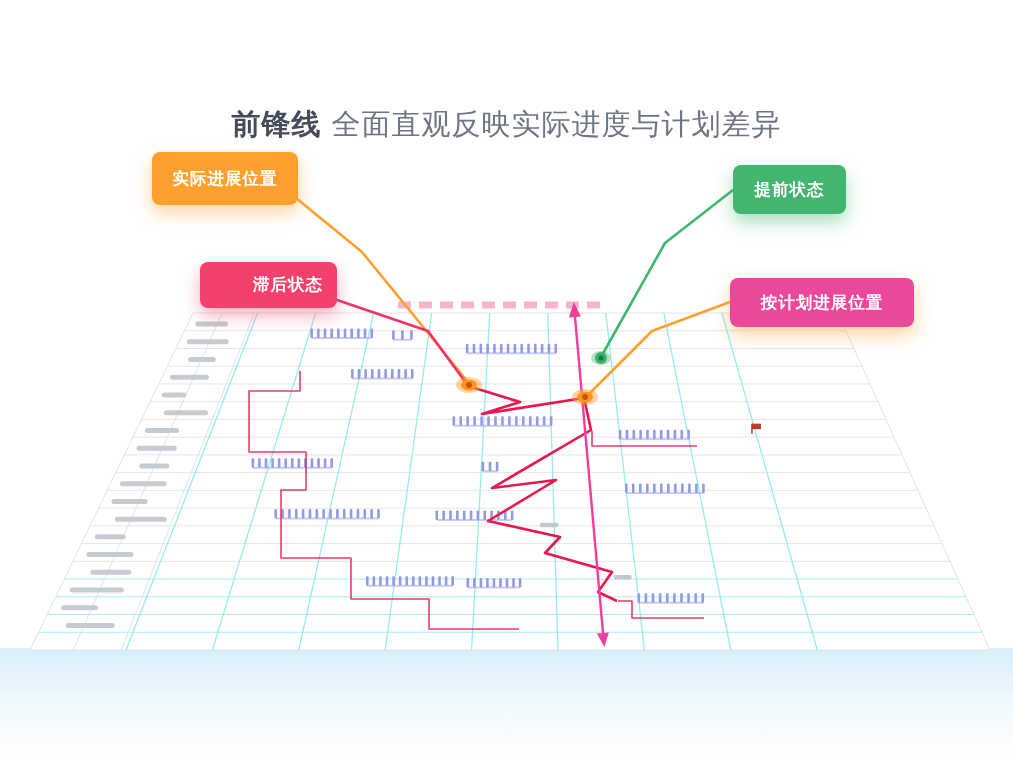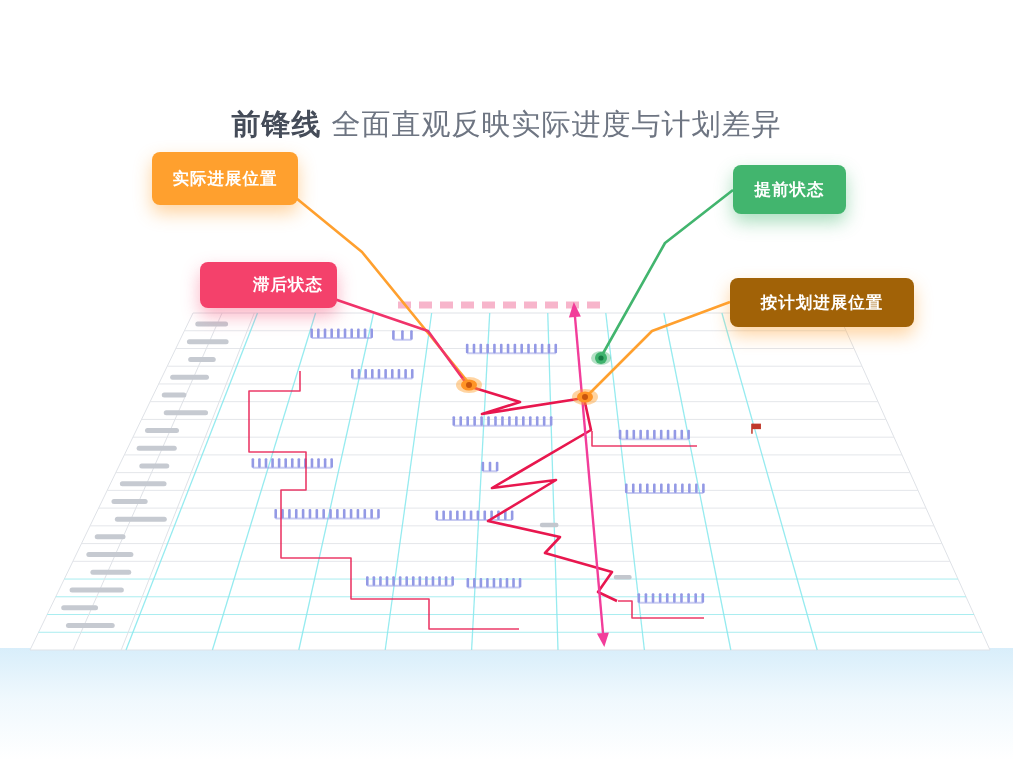--- a/index.html
+++ b/index.html
@@ -296,15 +296,15 @@
       </g>
     </svg>
 
   <h1 class="title">
     <span class="strong">前锋线</span><span class="rest">全面直观反映实际进度与计划差异</span>
   </h1>
 
   <div class="badge orange" id="badge-actual" style="background: rgb(255, 160, 46);">实际进展位置</div>
   <div class="badge green" id="badge-ahead" style="background: rgb(66, 181, 110);">提前状态</div>
   <div class="badge pink" id="badge-behind" style="background: rgb(244, 65, 107);">滞后状态</div>
-  <div class="badge orange" id="badge-planned" style="background: #a16207;">按计划进展位置</div>
+  <div class="badge orange" id="badge-planned" style="background: #ec4899;">按计划进展位置</div>
 
 </div>
 
 </body></html>

